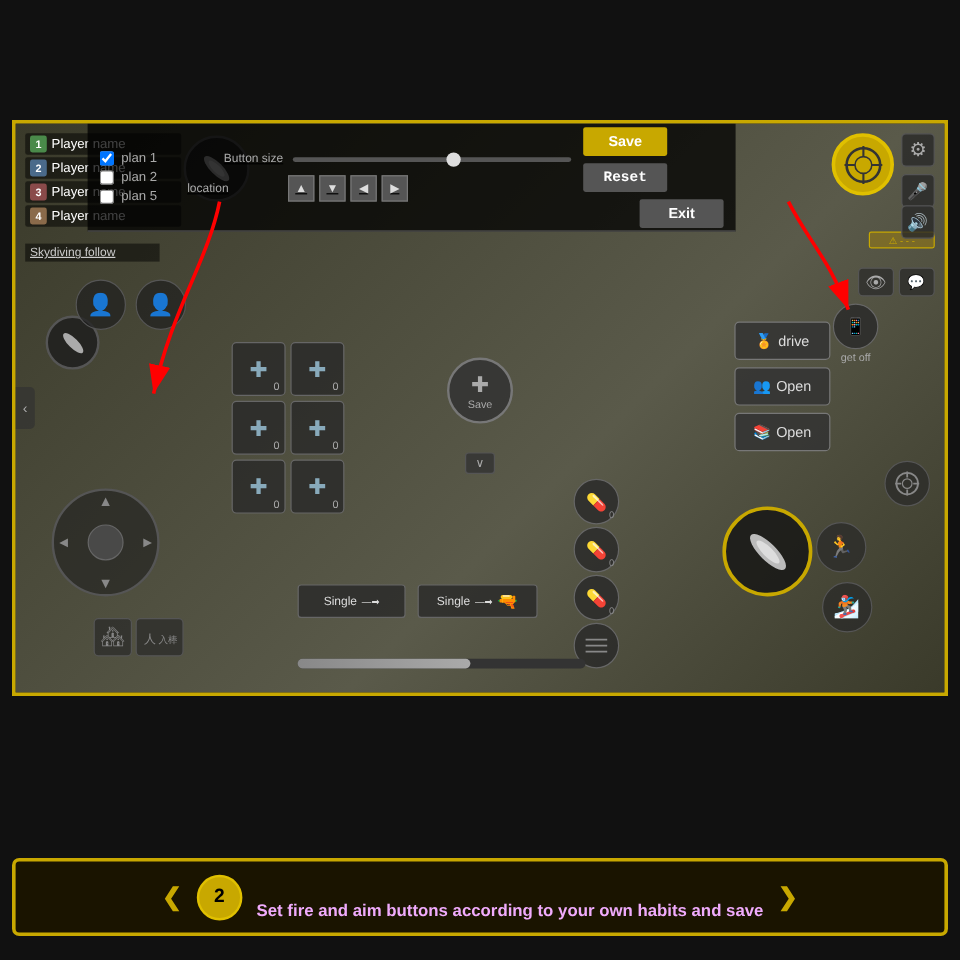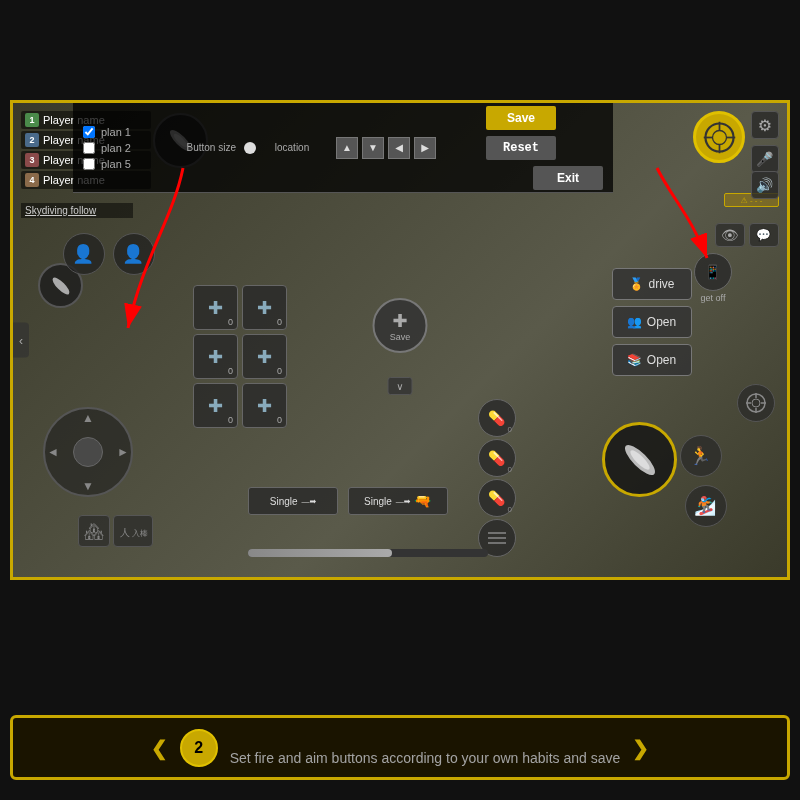--- a/index.html
+++ b/index.html
@@ -80,23 +80,24 @@
     }
 
     .plan-label {
       font-size: 11px;
       color: #aaa;
       width: 45px;
     }
 
     .sliders-section {
       display: flex;
-      flex-direction: row;
+      flex-direction: column;
       gap: 8px;
       flex: 1;
+      text-decoration: underline;
     }
 
     .slider-row {
       display: flex;
       align-items: center;
       gap: 8px;
       font-size: 10px;
       color: #aaa;
     }
 
@@ -127,21 +128,21 @@
     .location-row {
       display: flex;
       align-items: center;
       gap: 4px;
     }
 
     .location-label {
       font-size: 10px;
       color: #aaa;
       width: 80px;
-      text-align: center;
+      text-align: left;
     }
 
     .arrow-btn {
       width: 22px;
       height: 22px;
       background: #555;
       border: 1px solid #777;
       color: #ddd;
       font-size: 10px;
       display: flex;
@@ -719,23 +720,23 @@
       border: 2px solid #e0c000;
       display: flex;
       align-items: center;
       justify-content: center;
       color: #000;
       font-size: 16px;
       font-weight: bold;
     }
 
     .instruction-text {
-      color: #a3a3a3;
+      color: #f0abfc;
       font-size: 14px;
-      font-weight: 400;
+      font-weight: 700;
       margin-top: 20px;
     }
 
     .chevron-left-instr {
       color: #c8a800;
       font-size: 20px;
       font-weight: bold;
     }
 
     .chevron-right-instr {

